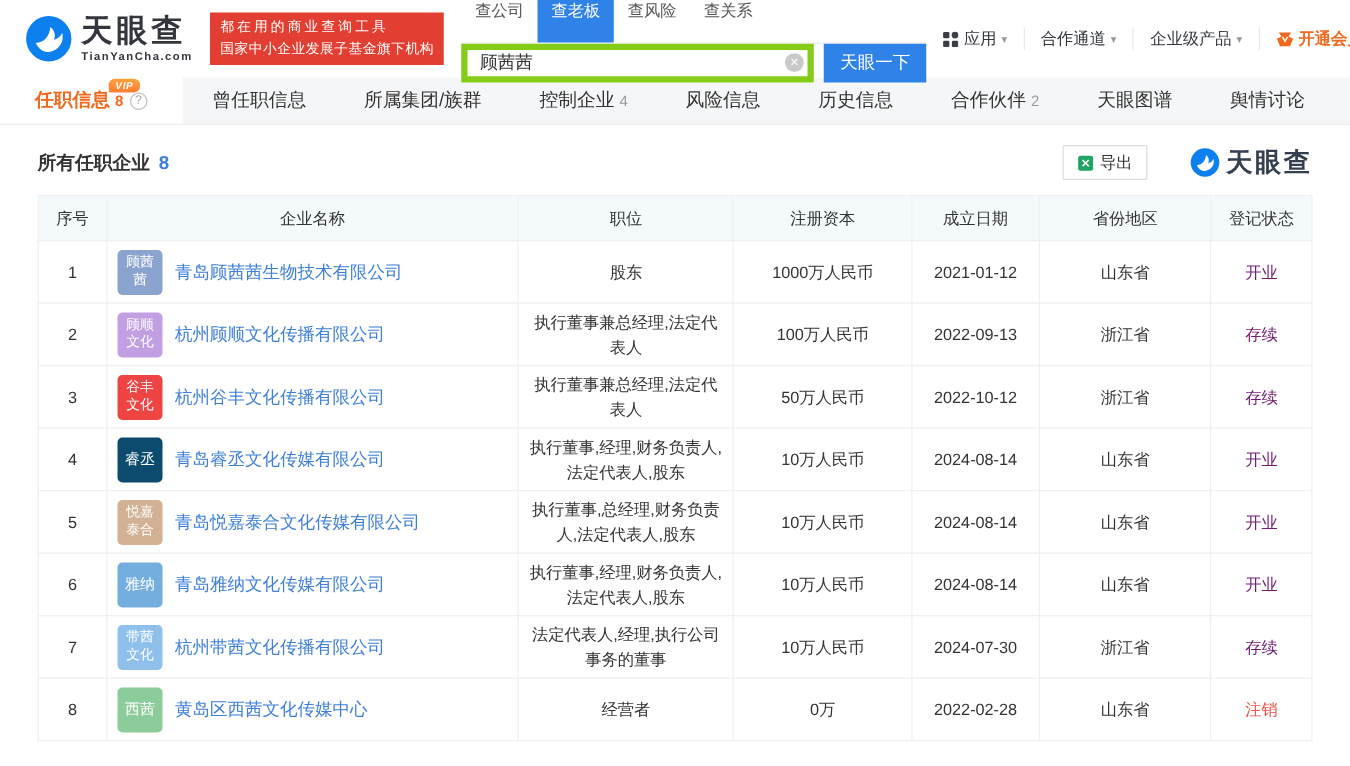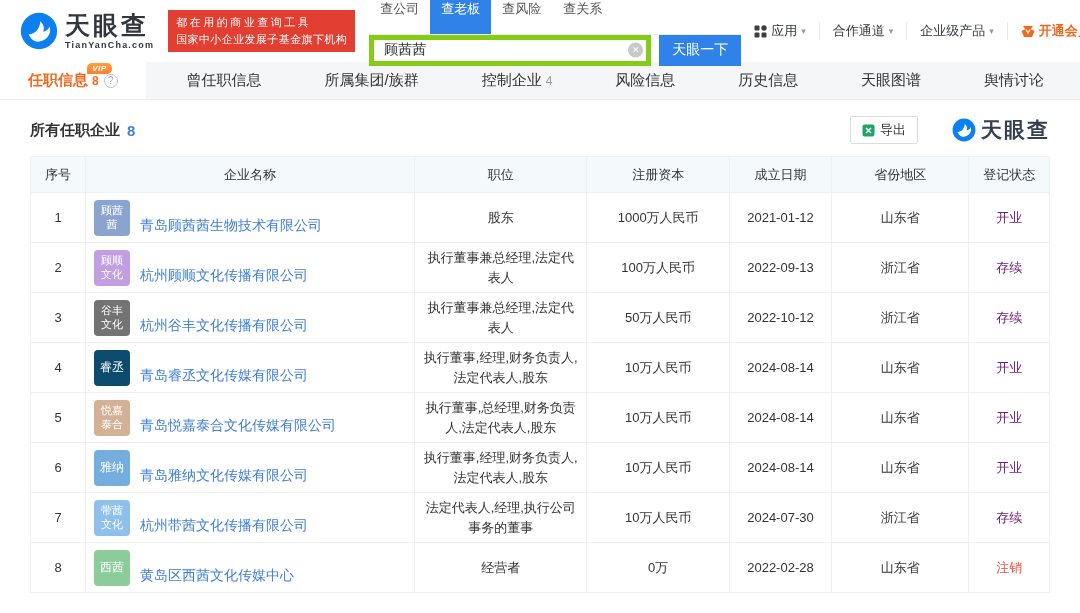--- a/index.html
+++ b/index.html
@@ -67,21 +67,21 @@
   .watermark svg { width:24px; height:24px; }
   .watermark-text { font-size:21px; font-weight:bold; color:#34404f; letter-spacing:2px; }
 
   
   .table-wrap { margin:0 30px; }
   table { width:100%; border-collapse:collapse; table-layout:fixed; border:1px solid #e9e9e9; }
   th { background:#f4f9fc; height:36px; font-size:13px; font-weight:normal; color:#333;
     border:1px solid #edf1f4; text-align:center; }
   td { height:50px; border:1px solid #f0f0f0; font-size:13px; color:#333; text-align:center;
     vertical-align:middle; padding:4px 8px; line-height:1.5; }
-  .company-cell { display:flex; align-items:flex-end; text-align:left; }
+  .company-cell { display:flex; align-items:center; text-align:left; }
   .avatar { width:36px; height:36px; min-width:36px; border-radius:4px; color:#fff;
     display:flex; flex-direction:column; align-items:center; justify-content:center;
     font-size:11px; line-height:1.2; margin-right:10px; cursor:pointer; }
   .avatar.single { font-size:12px; }
   .company-link { color:#3d7fd9; font-size:14px; text-decoration:none; cursor:pointer; }
   .status-active { color:#701a75; }
   .status-cancelled { color:#eb5145; }
 </style>
 </head>
 <body>
@@ -168,20 +168,24 @@
       <span>控制企业</span>
       <span class="tab-count">4</span>
     </div>
     <div class="tab">
       <span>风险信息</span>
     </div>
     <div class="tab">
       <span>历史信息</span>
     </div>
     <div class="tab">
+      <span>合作伙伴</span>
+      <span class="tab-count">2</span>
+    </div>
+    <div class="tab">
       <span>天眼图谱</span>
     </div>
     <div class="tab">
       <span>舆情讨论</span>
     </div>
   </div>
 
 <div class="section-head">
   <span class="section-title">所有任职企业</span>
   <span class="section-count">8</span>
@@ -257,21 +261,21 @@
           <td>执行董事兼总经理,法定代表人</td>
           <td>100万人民币</td>
           <td>2022-09-13</td>
           <td>浙江省</td>
           <td><span class="status-active">存续</span></td>
         </tr>
         <tr>
           <td>3</td>
           <td>
             <div class="company-cell">
-              <div class="avatar" style="background: #737373;">
+              <div class="avatar" style="background: #ef4444;">
                 <div>谷丰</div>
                 <div>文化</div>
               </div>
               <a class="company-link">杭州谷丰文化传播有限公司</a>
             </div>
           </td>
           <td>执行董事兼总经理,法定代表人</td>
           <td>50万人民币</td>
           <td>2022-10-12</td>
           <td>浙江省</td>

